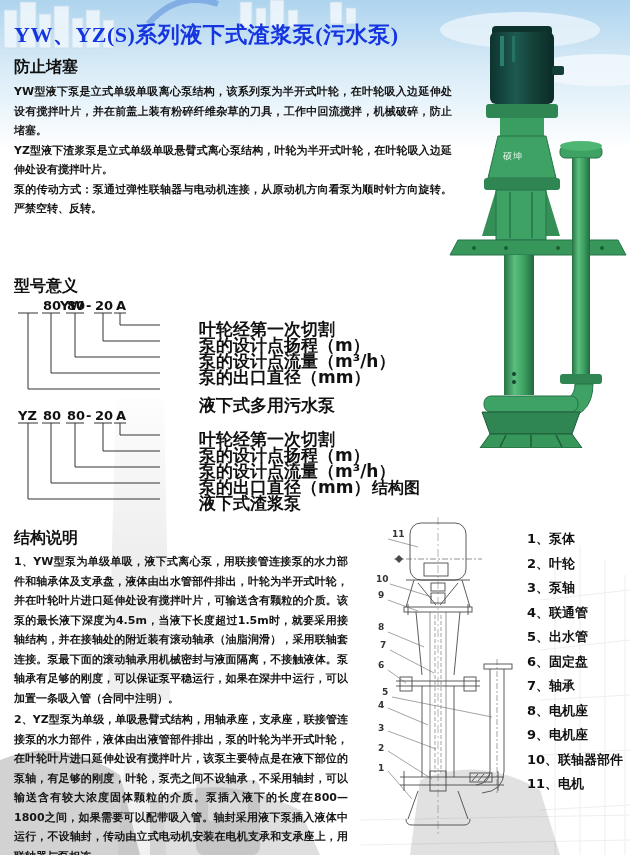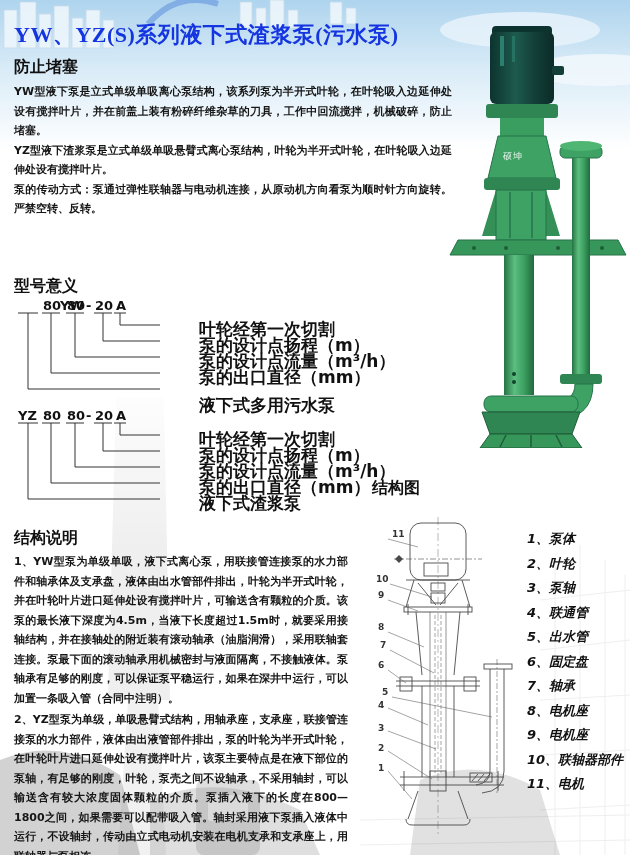--- a/index.html
+++ b/index.html
@@ -18,21 +18,21 @@
   .d1{left:14px;top:298px;}
   .d2{left:14px;top:408px;}
   .code-seg{position:absolute;top:0;font-size:13px;font-weight:bold;color:#111;}
   .dlabel{position:absolute;left:150px;height:15px;font-size:17px;font-weight:bold;color:#111;white-space:nowrap;padding-left:35px;}
   .conn{position:absolute;left:0;top:0;}
   .pump-photo{left:440px;top:22px;width:190px;height:426px;}
   .brand{left:503px;top:150px;font-size:9px;color:#eaf6ee;letter-spacing:1px;z-index:2;}
   .structmap-h{left:372px;top:478px;}
   .structmap{left:352px;top:515px;width:190px;height:338px;}
   .callout{position:absolute;font-size:9px;font-weight:bold;color:#333;}
-  .parts{left:527px;top:530px;display:flex;flex-direction:column;gap:6.5px;font-style:italic;}
+  .parts{left:527px;top:530px;display:flex;flex-direction:column;gap:6.5px;}
   .part-item{font-size:13px;font-weight:bold;color:#111;white-space:nowrap;}
   .notes-h{left:14px;top:528px;}
   .notes-text{left:14px;top:552px;width:334px;font-size:11px;line-height:19.5px;font-weight:bold;text-align:justify;}
   .notes-text p{margin:0 0 2px 0;}
 </style>
 </head>
 <body>
 
 <div class="page">
 

